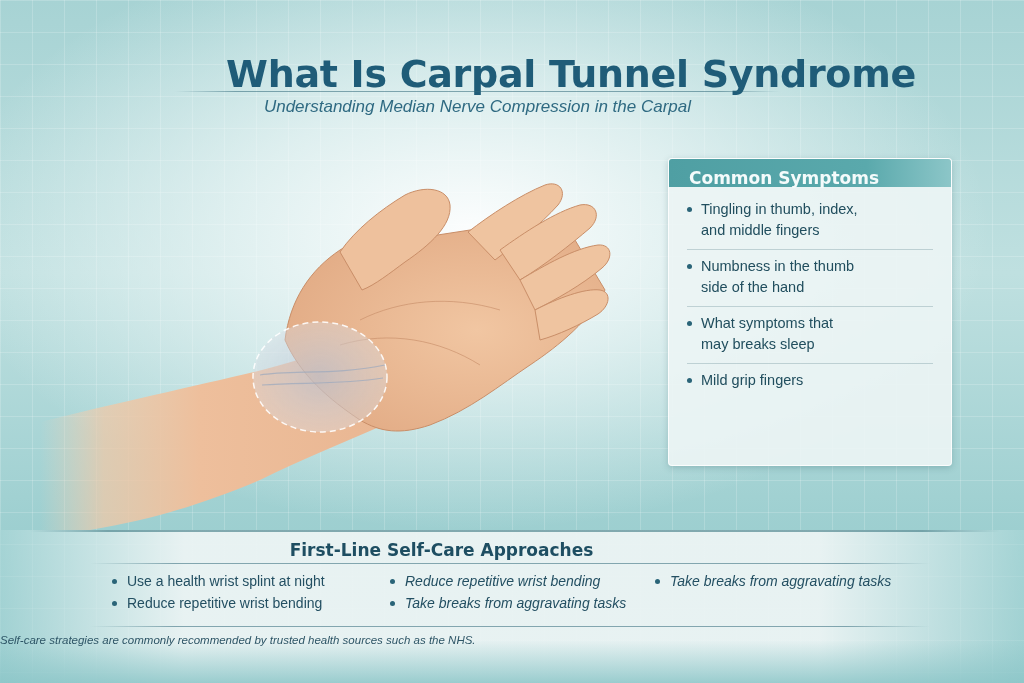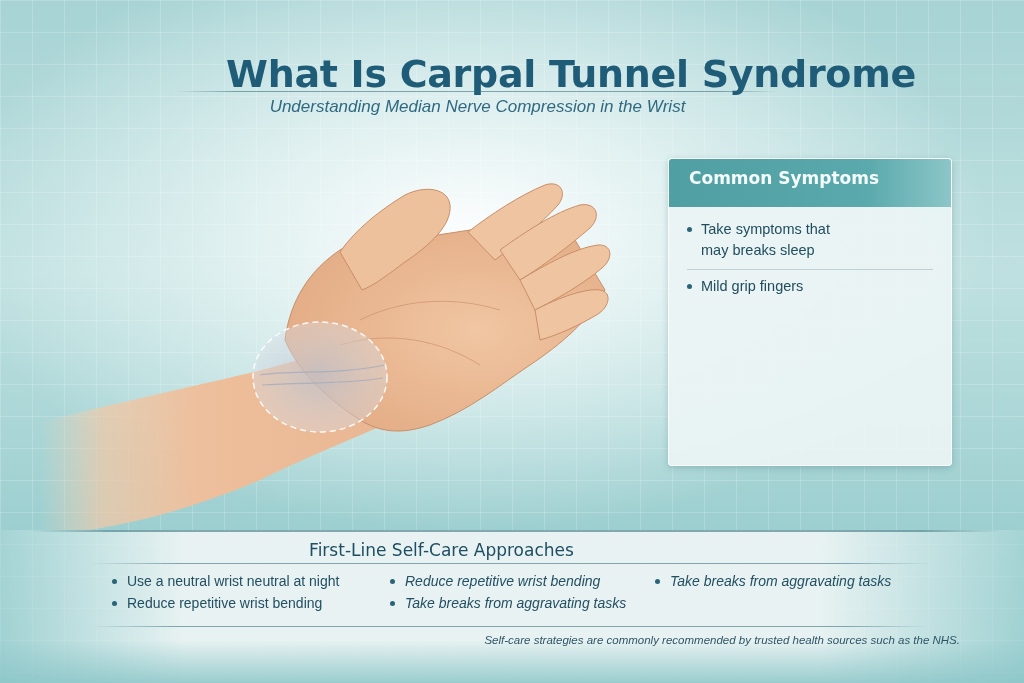--- a/index.html
+++ b/index.html
@@ -34,21 +34,21 @@
   .hand { position:absolute; left:0; top:170px; width:640px; height:360px; }
 
   
   .card {
     position:absolute; left:668px; top:158px; width:282px; height:306px;
     background:rgba(236,244,244,0.92); border-radius:4px;
     box-shadow:0 2px 6px rgba(40,90,100,0.25);
     border:1px solid rgba(255,255,255,0.8); overflow:hidden;
   }
   .card-header {
-    height:48px; background:linear-gradient(90deg, #4f9fa3 0%, #5aa9ac 70%, #8cc6c8 100%);
+    height:28px; background:linear-gradient(90deg, #4f9fa3 0%, #5aa9ac 70%, #8cc6c8 100%);
     color:#f4fbfb; font-weight:bold; font-size:17px; line-height:38px; padding-left:20px;
     font-family:"DejaVu Sans", sans-serif;
   }
   .card ul { list-style:none; margin:0; padding:6px 18px 0 18px; }
   .card li {
     position:relative; padding:6px 0 8px 14px; font-size:14.5px; line-height:21px; color:#214e5e;
     border-bottom:1px solid rgba(90,130,140,0.3);
   }
   .card li:last-child { border-bottom:none; }
   .card li .dot, .care li .dot {
@@ -63,45 +63,45 @@
   .band-topline {
     position:absolute; left:30px; width:970px; top:530px; height:2px;
     background:linear-gradient(90deg, rgba(60,120,130,0) 0%, rgba(60,120,130,0.6) 8%, rgba(60,120,130,0.6) 92%, rgba(60,120,130,0) 100%);
   }
   .band-fade {
     position:absolute; left:0; top:640px; width:1024px; height:43px;
     background:linear-gradient(180deg, rgba(160,210,212,0) 0%, rgba(140,198,200,0.85) 100%);
   }
   .care-title {
     position:absolute; left:0; width:883px; top:540px; text-align:center;
-    font-size:17px; font-weight:normal; color:#1e4e62;
+    font-size:17px; font-weight:bold; color:#1e4e62;
     font-family:"DejaVu Sans", sans-serif;
   }
   .rule {
     position:absolute; left:90px; width:840px; height:1px;
     background:linear-gradient(90deg, rgba(47,103,120,0) 0%, rgba(47,103,120,0.55) 10%, rgba(47,103,120,0.55) 90%, rgba(47,103,120,0) 100%);
   }
   .care { position:absolute; top:570px; }
   .care ul { list-style:none; margin:0; padding:0; }
   .care li { position:relative; padding-left:15px; font-size:14px; line-height:22px; color:#234f62; white-space:nowrap; }
   .care li .dot { top:9px; }
   .care li.it span.t { font-style:italic; }
   .footnote {
-    position:absolute; left:0; width:960px; top:634px; text-align:right;
+    position:absolute; left:0; width:960px; top:634px; text-align:left;
     font-size:11.5px; font-style:italic; color:#2d5566;
   }
 </style>
 </head>
 <body>
 
 <div class="grid"></div>
 
 <h1 class="title" style="margin:12px;padding-left:47px;">What Is Carpal Tunnel Syndrome</h1>
 <div class="title-rule"></div>
-<div class="subtitle">Understanding Median Nerve Compression in the Wrist</div>
+<div class="subtitle">Understanding Median Nerve Compression in the Carpal</div>
 
 <svg class="hand" viewBox="0 0 640 360" xmlns="http://www.w3.org/2000/svg">
   <defs>
     <linearGradient id="skin" x1="0" y1="0" x2="1" y2="0">
       <stop offset="0" stop-color="#f3d2b6" stop-opacity="0"></stop>
       <stop offset="0.18" stop-color="#efc9a8" stop-opacity="0.75"></stop>
       <stop offset="0.45" stop-color="#eebf9c"></stop>
       <stop offset="1" stop-color="#e9b692"></stop>
     </linearGradient>
     <radialGradient id="palm" cx="0.6" cy="0.5" r="0.6">
@@ -131,39 +131,49 @@
   <ellipse cx="320" cy="207" rx="67" ry="55" fill="url(#tunnel)" stroke="#ffffff" stroke-width="1.5" stroke-dasharray="6 4" opacity="0.9"></ellipse>
   <path d="M260 205 C290 200, 340 205, 385 195" stroke="#9aa8bd" stroke-width="1.2" fill="none" opacity="0.7"></path>
   <path d="M262 215 C300 212, 340 215, 383 208" stroke="#9aa8bd" stroke-width="1.2" fill="none" opacity="0.7"></path>
 </svg>
 
 <div class="card">
   <div class="card-header">Common Symptoms</div>
   <ul>
     <li>
       <span class="dot"></span>
-      <span>Take symptoms that</span><br>
+      <span>Tingling in thumb, index,</span><br>
+      <span>and middle fingers</span>
+    </li>
+    <li>
+      <span class="dot"></span>
+      <span>Numbness in the thumb</span><br>
+      <span>side of the hand</span>
+    </li>
+    <li>
+      <span class="dot"></span>
+      <span>What symptoms that</span><br>
       <span>may breaks sleep</span>
     </li>
     <li>
       <span class="dot"></span>
       <span>Mild grip fingers</span>
     </li>
   </ul>
 </div>
 
 <div class="band"></div>
 <div class="band-topline"></div>
 <div class="band-fade"></div>
 <div class="care-title">First-Line Self-Care Approaches</div>
 <div class="rule" style="top:563px;"></div>
 
 <div class="care" style="left:112px;">
   <ul>
-    <li><span class="dot"></span><span class="t">Use a neutral wrist neutral at night</span></li>
+    <li><span class="dot"></span><span class="t">Use a health wrist splint at night</span></li>
     <li><span class="dot"></span><span class="t">Reduce repetitive wrist bending</span></li>
   </ul>
 </div>
 <div class="care" style="left:390px;">
   <ul>
     <li class="it"><span class="dot"></span><span class="t">Reduce repetitive wrist bending</span></li>
     <li class="it"><span class="dot"></span><span class="t">Take breaks from aggravating tasks</span></li>
   </ul>
 </div>
 <div class="care" style="left:655px;">

